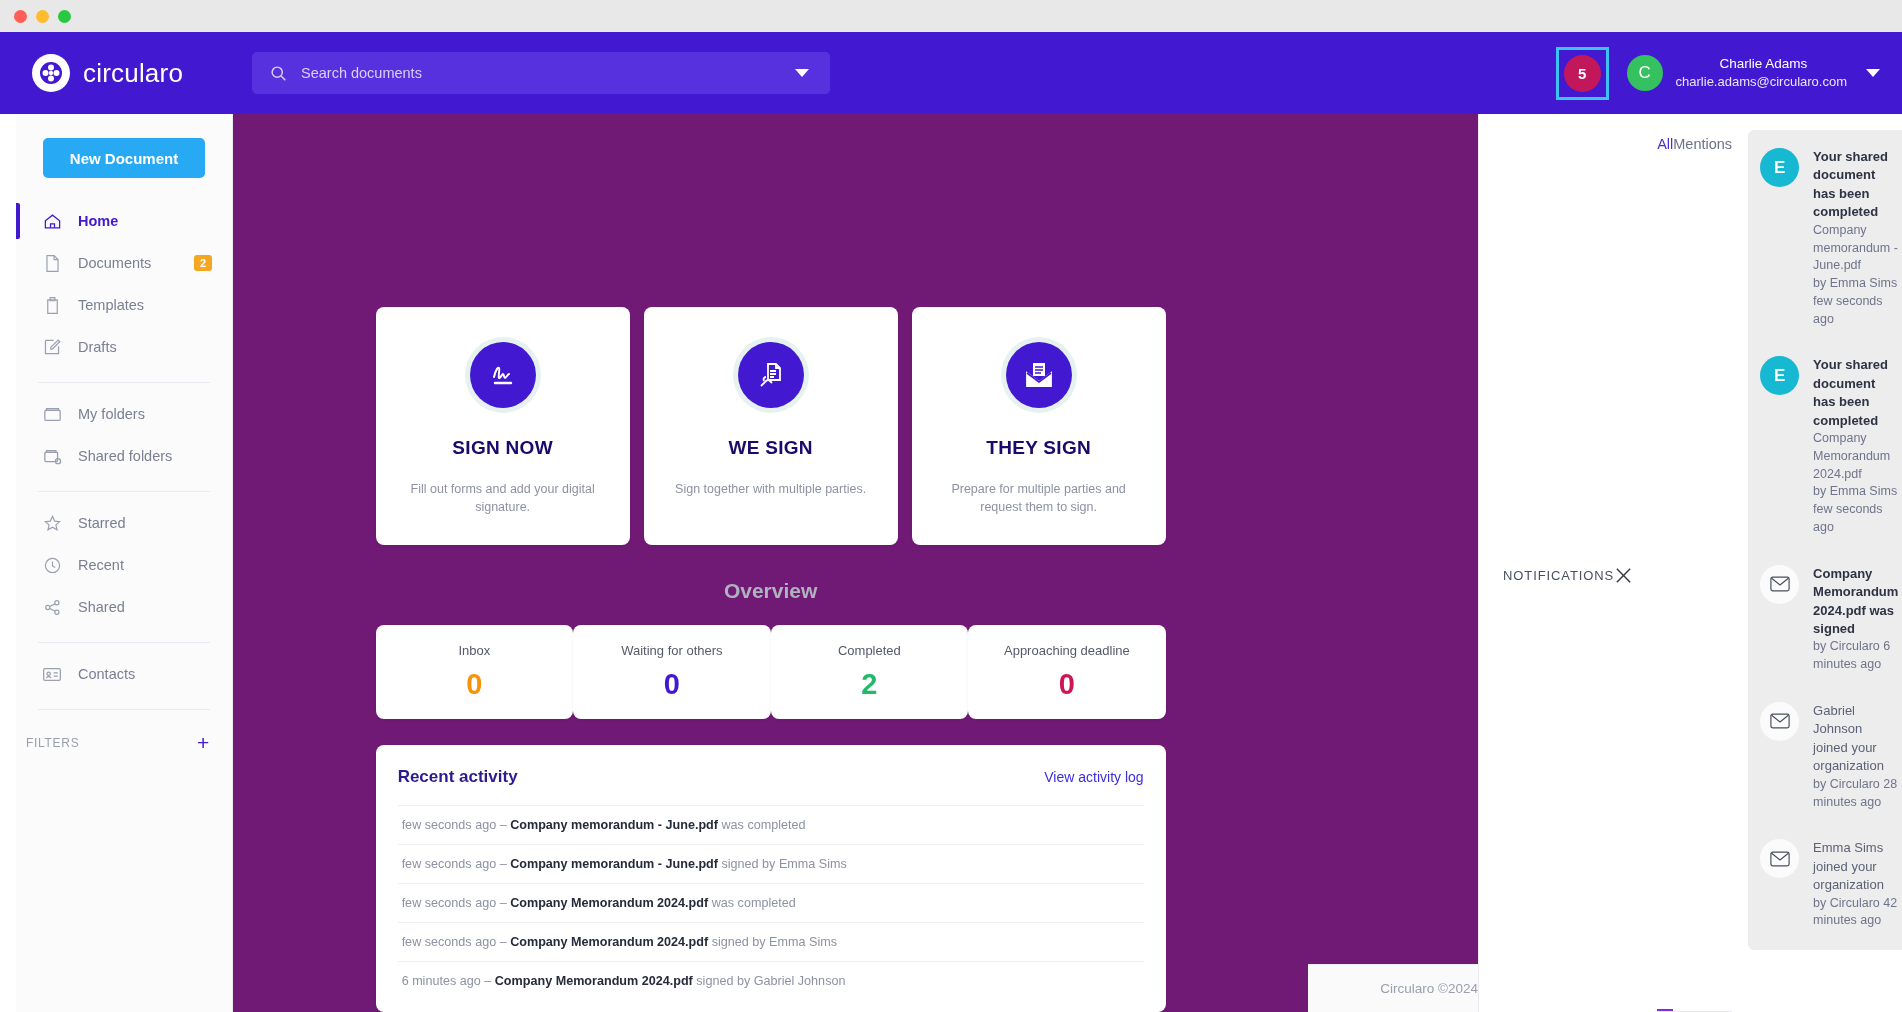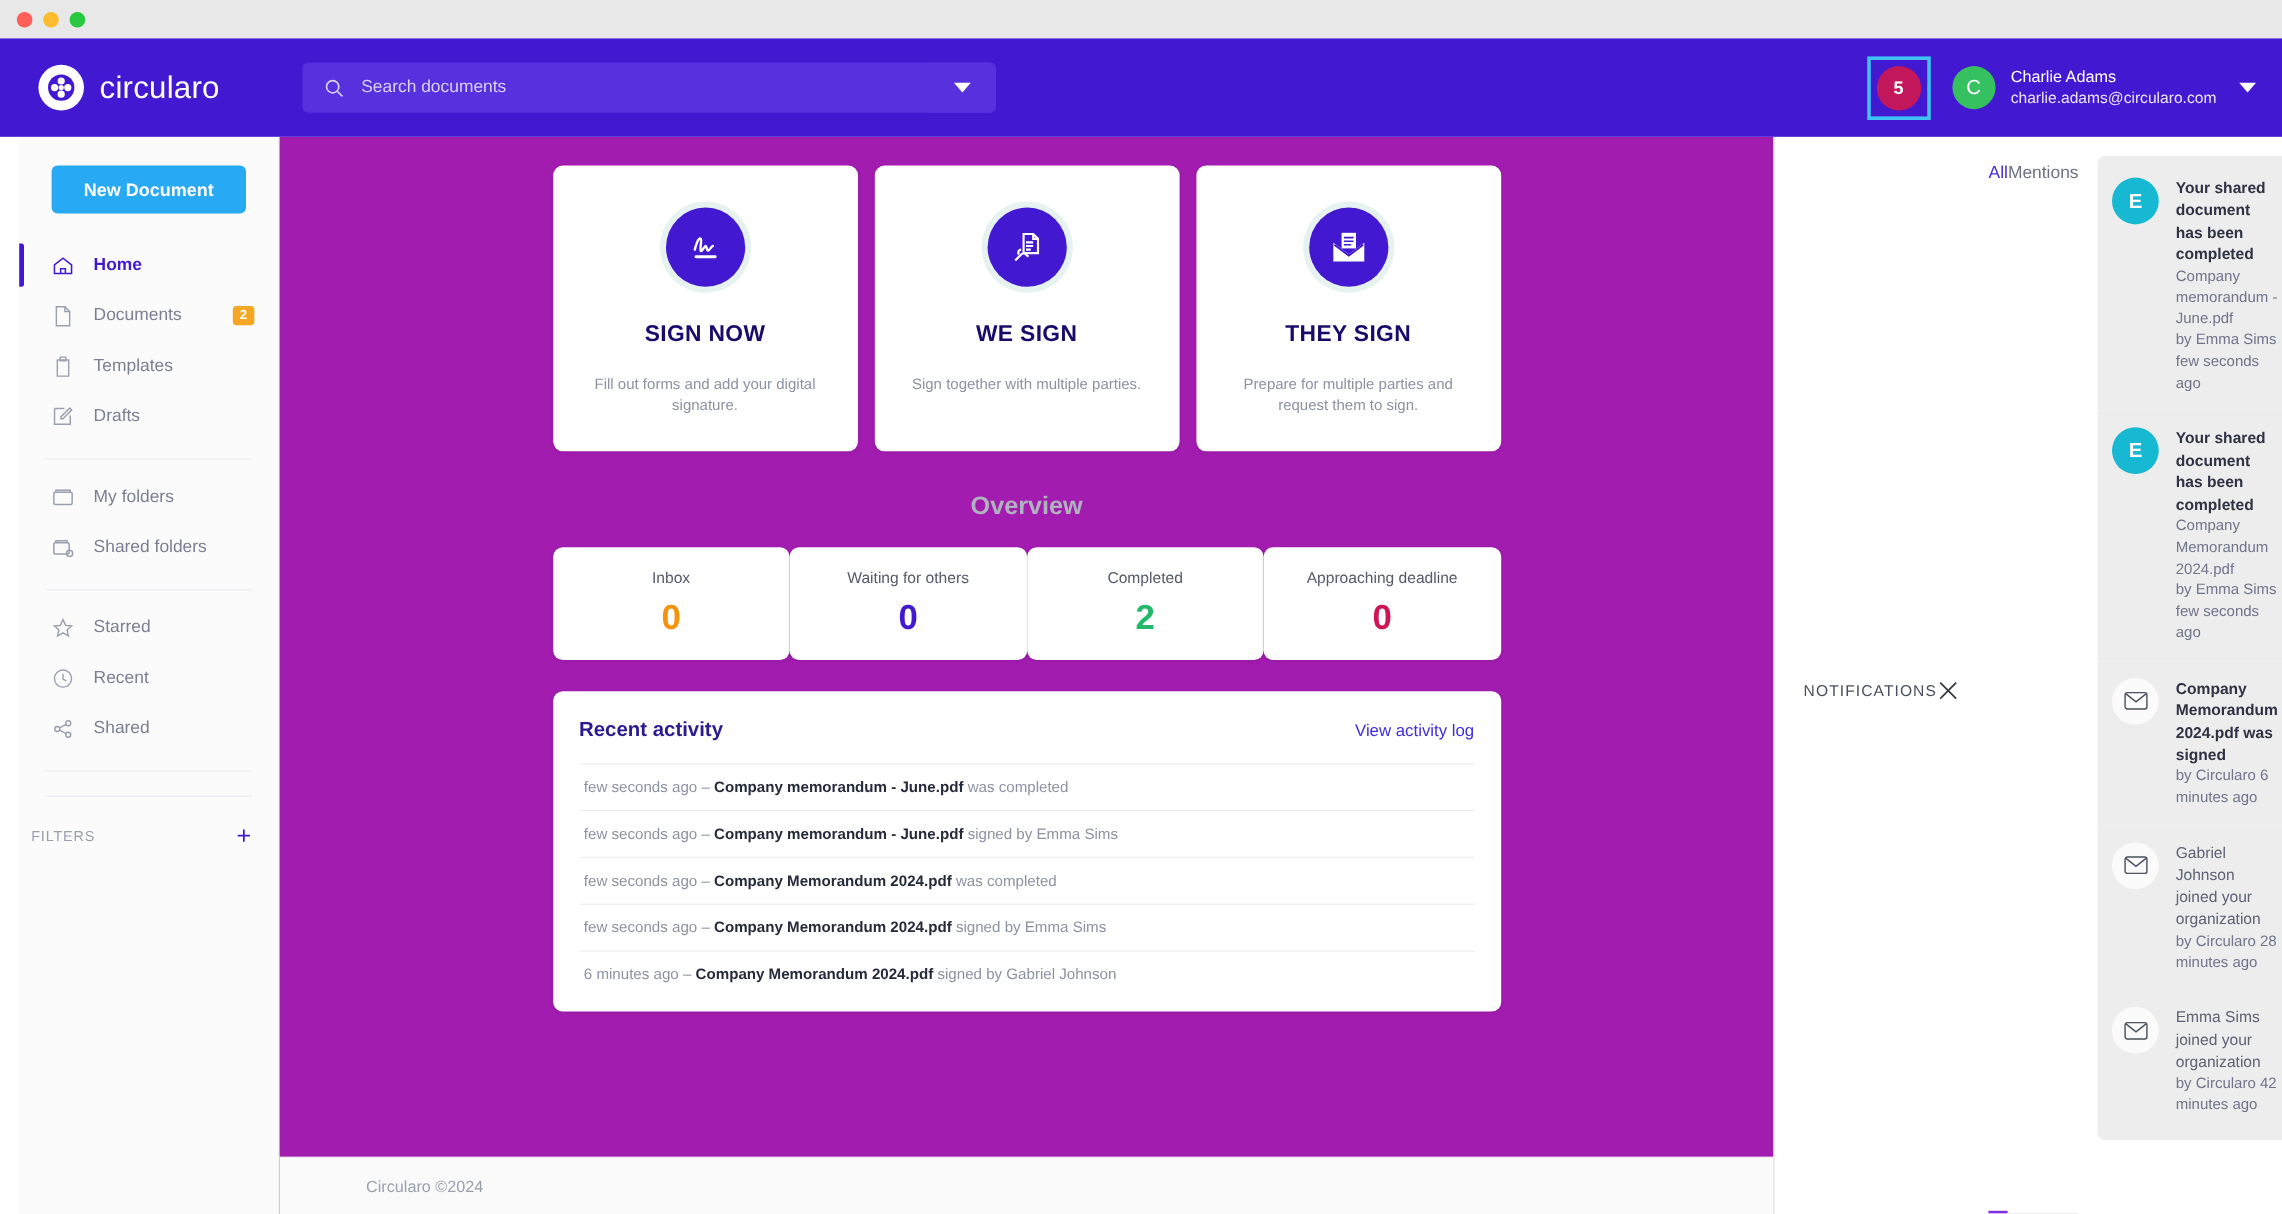--- a/index.html
+++ b/index.html
@@ -65,21 +65,21 @@
     color: #fff; font-size: 15px; font-weight: bold;
     display: flex; align-items: center; justify-content: center;
   }
   .user-block { display: flex; align-items: center; gap: 13px; }
   .avatar {
     width: 36px; height: 36px; border-radius: 50%; background: #35c15f;
     color: #fff; font-size: 17px;
     display: flex; align-items: center; justify-content: center;
   }
   .user-text { line-height: 1.35; }
-  .user-name { color: #fff; font-size: 13.5px; }
+  .user-name { color: #fff; font-size: 13.5px; margin-left: 44px; }
   .user-mail { color: #eae4fd; font-size: 13px; }
   .user-caret {
     width: 0; height: 0; border-left: 7px solid transparent;
     border-right: 7px solid transparent; border-top: 8px solid #fff; margin-left: 6px;
   }
 
   
   .body-wrap { display: flex; height: calc(1012px - 32px - 82px); margin-left: 16px; }
 
   
@@ -110,21 +110,21 @@
     font-size: 11px; font-weight: bold; border-radius: 3px; padding: 2px 6px;
   }
   .nav-sep { height: 1px; background: #ebe9ef; margin: 10px 22px; }
   .filters-row {
     display: flex; align-items: center; padding: 12px 22px 0 10px;
     color: #9a9fae; font-size: 12px; letter-spacing: .7px;
   }
   .filter-plus { margin-left: auto; color: #4318d1; font-size: 21px; line-height: 1; cursor: pointer; }
 
   
-  .main-col { flex: 1; display: flex; flex-direction: column; background: #a21caf; min-width: 0; }
+  .main-col { flex: 1; display: flex; flex-direction: row; background: #701a75; min-width: 0; align-items: flex-end; }
   .main-scroll { flex: 1; overflow: hidden; padding-top: 24px; }
   .content-center { width: 790px; margin: 0 auto; }
 
   .cards-row { display: flex; gap: 14px; }
   .big-card {
     flex: 1; background: #fff; border-radius: 8px; height: 238px;
     box-shadow: 0 1px 3px rgba(20,20,40,.07);
     display: flex; flex-direction: column; align-items: center;
     padding-top: 30px; cursor: pointer;
   }
@@ -382,20 +382,33 @@
             <path d="M8.4 10.8 L15.2 7.2 M8.4 13.2 L15.2 16.8"></path>
           </svg>
         </span>
         <span>Shared</span>
       </div>
 
     </div>
 
     <div class="nav-sep"></div>
 
+    <div class="nav-group">
+      <div class="nav-item">
+        <span class="nav-icon">
+          <svg width="20" height="17" viewBox="0 0 24 20" fill="none" stroke="#9aa0b0" stroke-width="1.5">
+            <rect x="2" y="3" width="20" height="14" rx="1.5"></rect>
+            <circle cx="8" cy="9" r="2"></circle>
+              <path d="M5 14 q3-3 6 0"></path>
+              <path d="M14 8 h5 M14 12 h5"></path>
+          </svg>
+        </span>
+        <span>Contacts</span>
+      </div>
+    </div>
 
     <div class="nav-sep"></div>
 
     <div class="filters-row">
       <span>FILTERS</span>
       <span class="filter-plus">+</span>
     </div>
   </div>
 
   <div class="main-col">

